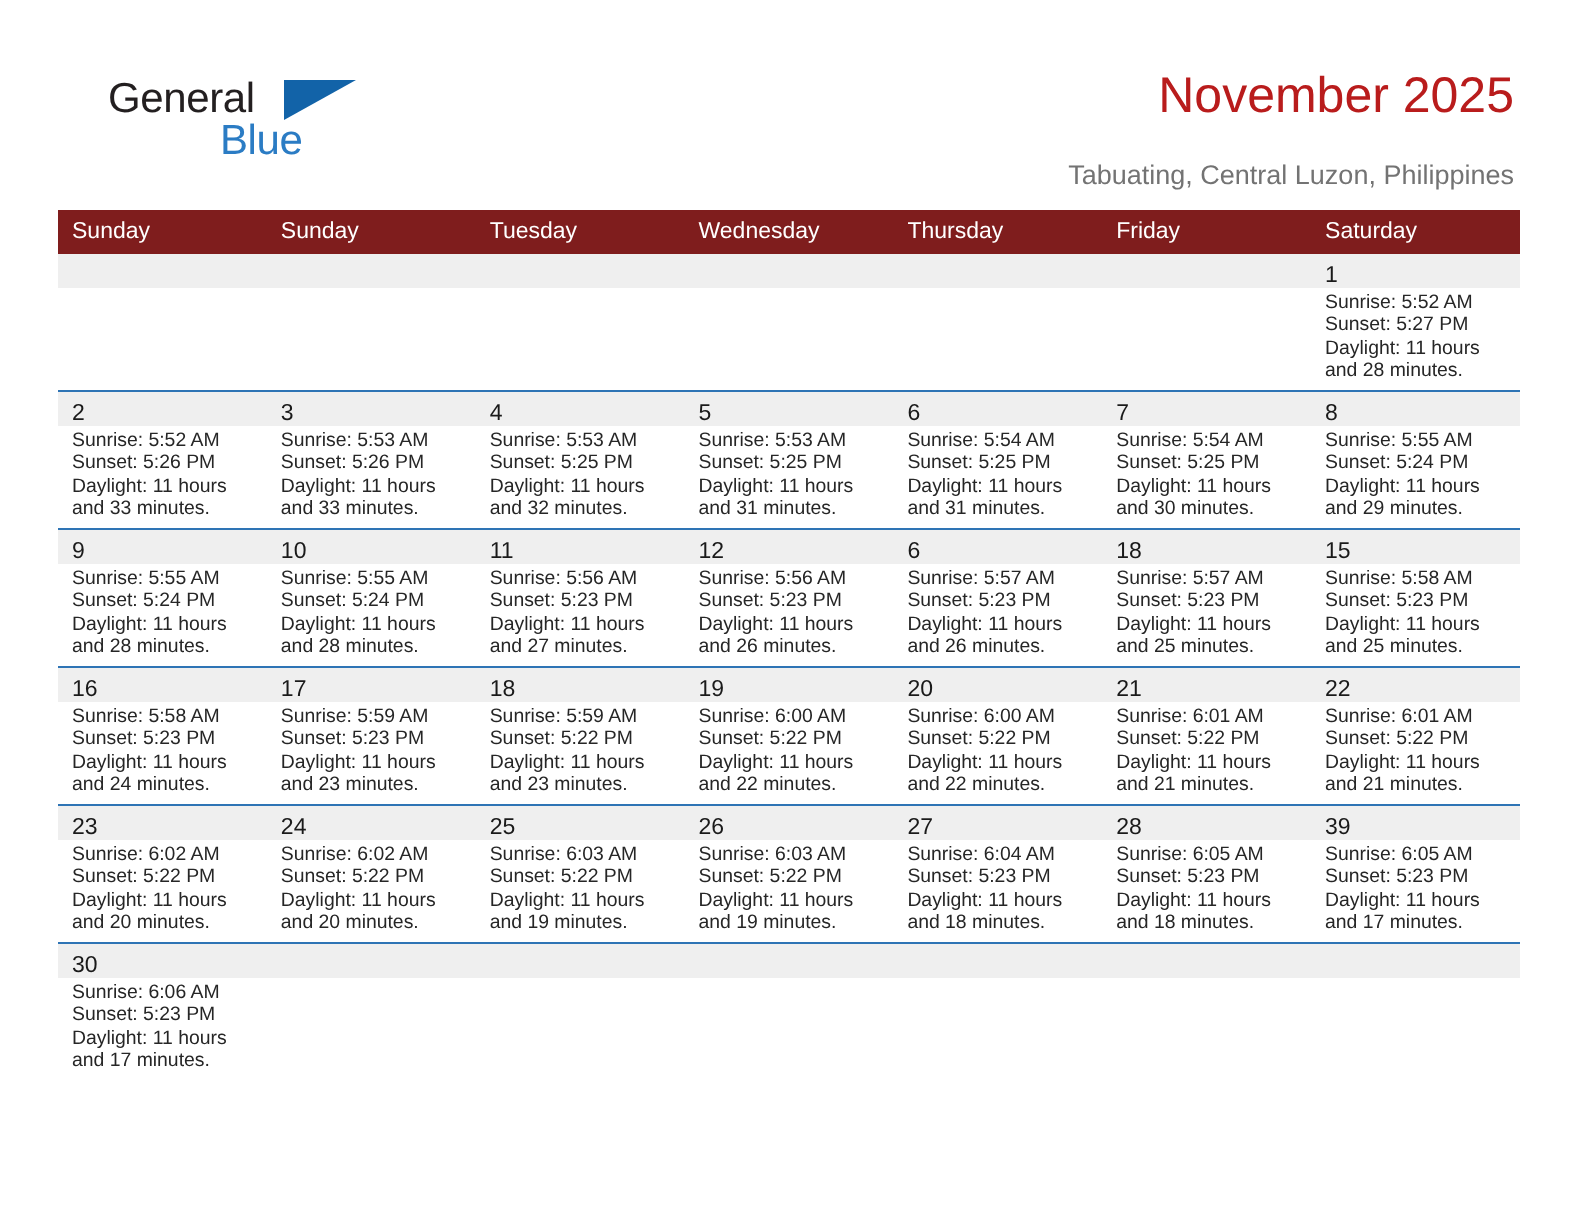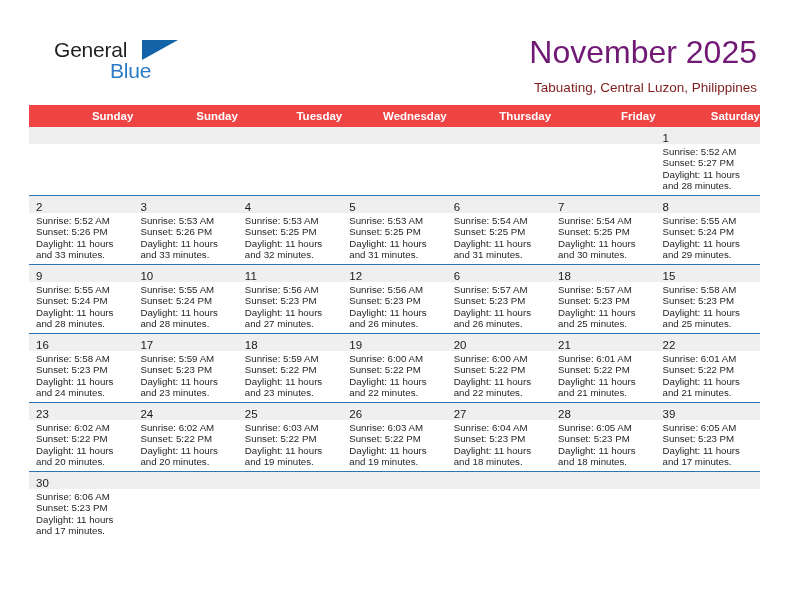--- a/index.html
+++ b/index.html
@@ -63,52 +63,52 @@
     width: 0;
     height: 0;
     border-top: 20px solid #1263a8;
     border-right: 36px solid transparent;
   }
 
   .title {
     position: absolute;
     right: 35px;
     top: 34px;
-    font-size: 32px;
-    color: #701a75;
+    font-size: 25px;
+    color: #b91c1c;
     text-align: right;
     white-space: nowrap;
   }
   .subtitle {
     position: absolute;
     right: 35px;
     top: 80px;
     font-size: 13.5px;
-    color: #7f1d1d;
+    color: #737373;
     text-align: right;
     white-space: nowrap;
   }
 
   
   .cal {
     position: absolute;
     left: 29px;
     top: 105px;
     width: 731px;
     border-collapse: collapse;
     table-layout: fixed;
   }
   .cal col { width: 104.43px; }
 
   .cal thead th {
-    background: #ef4444;
+    background: #7f1d1d;
     color: #ffffff;
     font-size: 11.5px;
-    font-weight: bold;
-    text-align: right;
+    font-weight: normal;
+    text-align: left;
     padding: 5px 0 5px 7px;
     height: 11px;
     border: none;
   }
 
   .cal td {
     vertical-align: top;
     padding: 0;
     border: none;
     border-bottom: 1.6px solid #2e74b5;

